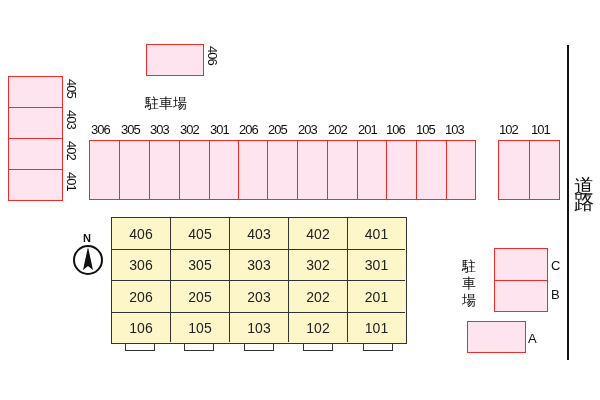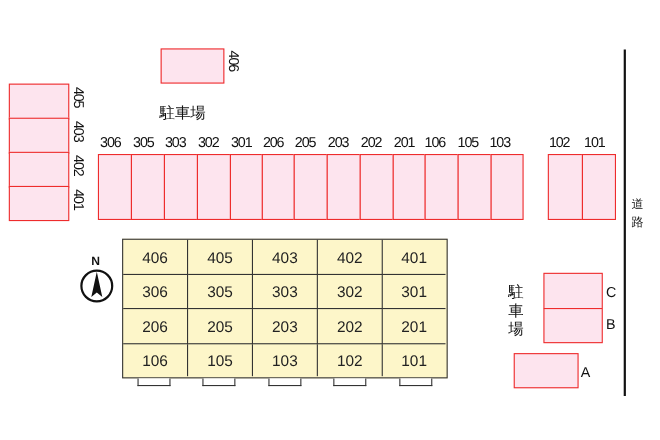--- a/index.html
+++ b/index.html
@@ -62,21 +62,21 @@
 <div class="lbl" style="left:386px;top:123px;">106</div>
 <div class="lbl" style="left:416px;top:123px;">105</div>
 <div class="lbl" style="left:445px;top:123px;">103</div>
 
 <div class="slot" style="left:498px;top:140px;width:32px;height:60px;"></div>
 <div class="slot" style="left:529px;top:140px;width:31px;height:60px;"></div>
 <div class="lbl" style="left:499px;top:123px;">102</div>
 <div class="lbl" style="left:531px;top:123px;">101</div>
 
 <div class="road"></div>
-<div class="jp" style="left:574px;top:178px;width:14px;font-size:11px;line-height:16px;">道路</div>
+<div class="jp" style="left:574px;top:178px;width:14px;font-size:20px;line-height:16px;">道路</div>
 
 <div class="jp" style="left:462px;top:258px;width:15px;font-size:14px;line-height:17px;">駐車場</div>
 <div class="slot" style="left:494px;top:248px;width:54px;height:33px;"></div>
 <div class="slot" style="left:494px;top:280px;width:54px;height:32px;"></div>
 <div class="slot" style="left:467px;top:321px;width:59px;height:32px;"></div>
 <div class="lbl" style="left:551px;top:259px;letter-spacing:0;">C</div>
 <div class="lbl" style="left:551px;top:288px;letter-spacing:0;">B</div>
 <div class="lbl" style="left:528px;top:332px;letter-spacing:0;">A</div>
 
 <div class="abs" style="left:71px;top:234px;width:34px;height:40px;">

